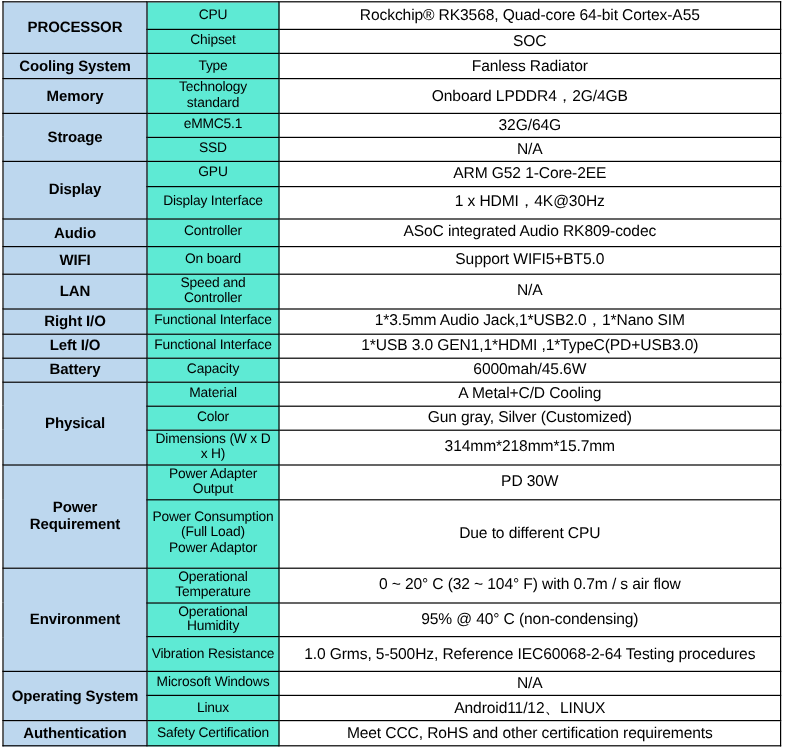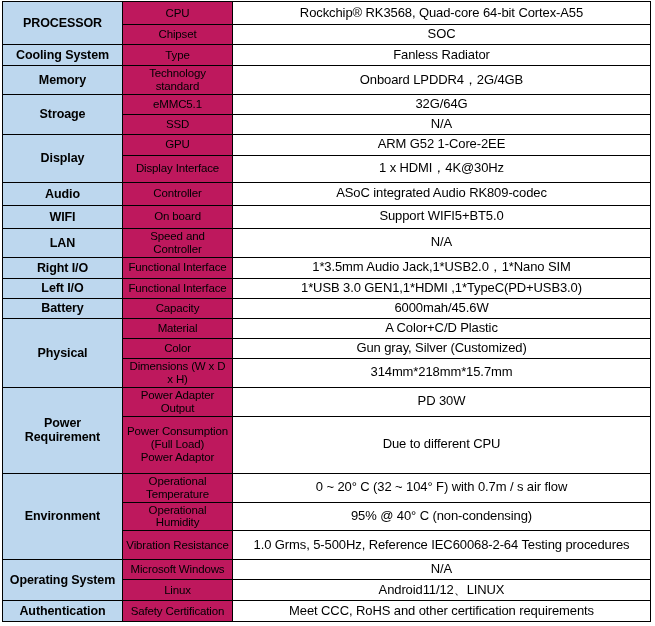--- a/index.html
+++ b/index.html
@@ -33,21 +33,21 @@
   
   td.cat {
     background: #bdd7ee;
     font-weight: bold;
     font-size: 12.5px;
     letter-spacing: -0.1px;
     width: 120px;
   }
   
   td.attr {
-    background: #be185d;
+    background: #5eead4;
     font-size: 11.5px;
     width: 110px;
     letter-spacing: -0.15px;
   }
   
   td.val {
     background: #ffffff;
     font-size: 13px;
     letter-spacing: -0.1px;
   }
@@ -128,21 +128,21 @@
         <td class="val">1*USB 3.0 GEN1,1*HDMI ,1*TypeC(PD+USB3.0)</td>
       </tr>
       <tr style="height: 20px;">
         <td class="cat">Battery</td>
         <td class="attr">Capacity</td>
         <td class="val">6000mah/45.6W</td>
       </tr>
       <tr style="height: 20px;">
         <td class="cat" rowspan="3">Physical</td>
         <td class="attr">Material</td>
-        <td class="val">A Color+C/D Plastic</td>
+        <td class="val">A Metal+C/D Cooling</td>
       </tr>
       <tr style="height: 20px; padding-left: 12px;">
         <td class="attr">Color</td>
         <td class="val">Gun gray, Silver (Customized)</td>
       </tr>
       <tr style="height: 29px; padding-left: 15px;">
         <td class="attr">Dimensions (W x D x H)</td>
         <td class="val">314mm*218mm*15.7mm</td>
       </tr>
       <tr style="height: 29px;">

